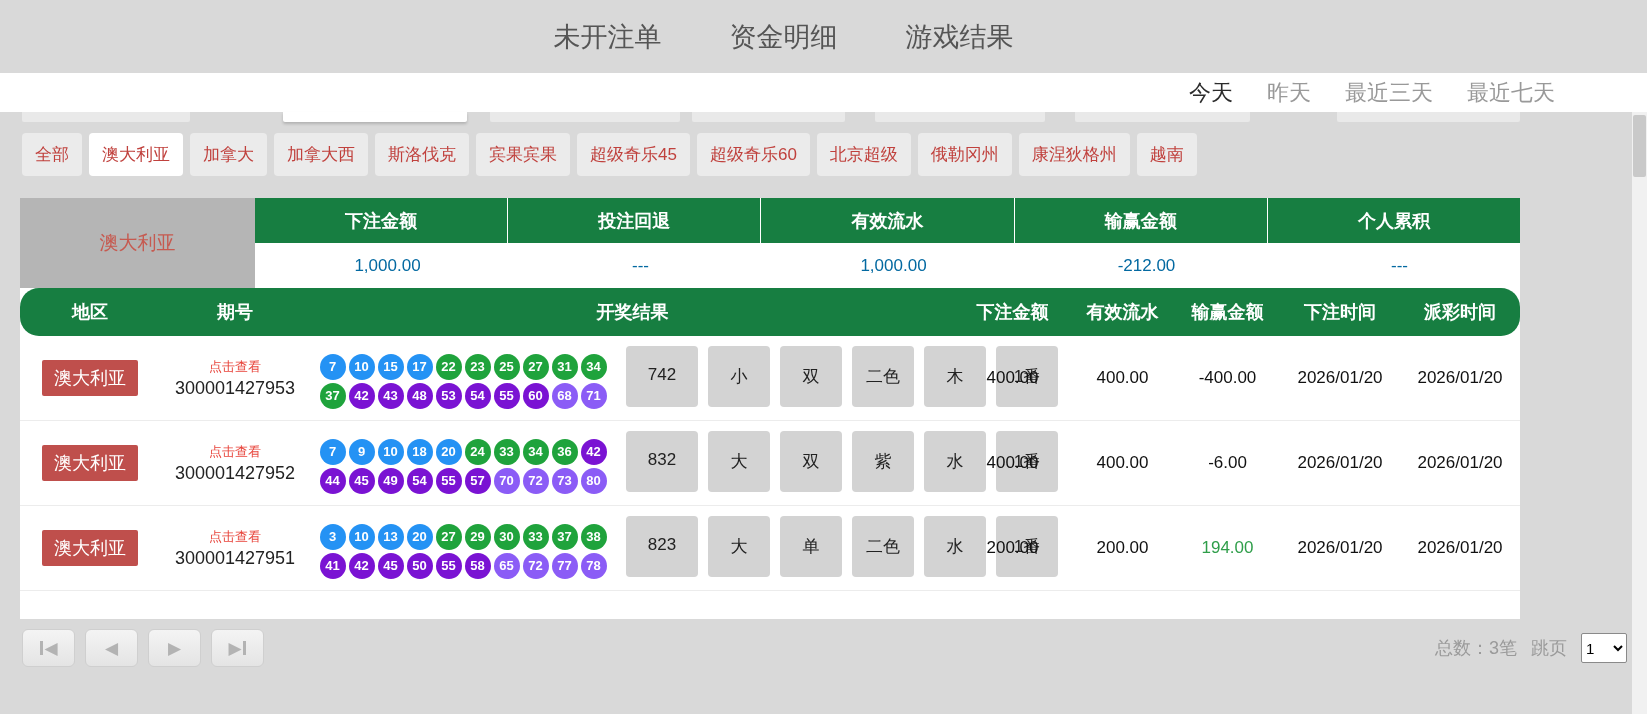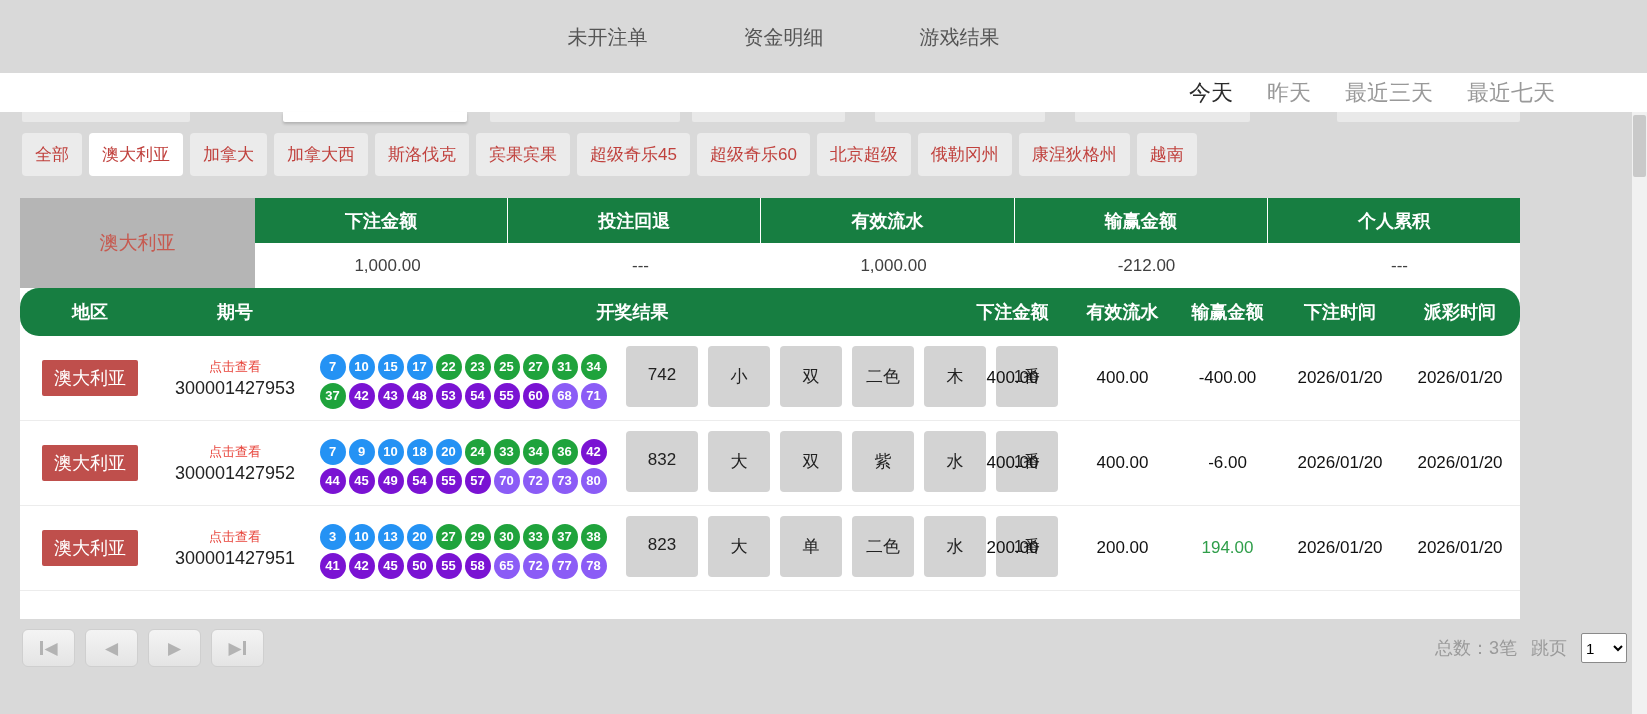--- a/index.html
+++ b/index.html
@@ -12,21 +12,21 @@
   }
 
   
   .tabbar {
     height: 73px; background: #d9d9d9;
     display: flex; justify-content: center; align-items: center;
     padding-right: 80px;
   }
   .tab {
     width: 176px; height: 56px; line-height: 56px;
-    text-align: center; font-size: 20px; color: #555;
+    text-align: center; font-size: 27px; color: #555;
     cursor: pointer;
   }
   .tab.active {
     background: #ffffff; color: #333;
     box-shadow: 0 1px 3px rgba(0,0,0,.15);
   }
 
   
   .datestrip {
     height: 39px; background: #ffffff;
@@ -64,21 +64,21 @@
   .summary .shead { display: flex; height: 45px; }
   .summary .shead .cell {
     flex: 1; background: #177e41; color: #fff;
     display: flex; align-items: center; justify-content: center;
     font-size: 18px; font-weight: bold; border-left: 1px solid #fff;
   }
   .summary .shead .cell:first-child { border-left: none; }
   .summary .svals { display: flex; height: 45px; background: #fff; }
   .summary .svals .cell {
     flex: 1; display: flex; align-items: center; justify-content: center;
-    font-size: 17px; color: #404040; padding-left: 12px;
+    font-size: 17px; color: #0369a1; padding-left: 12px;
   }
 
   
   .maintable { margin-left: 20px; width: 1500px; background: #fff; }
   .thead {
     display: flex; height: 48px; background: #177e41;
     color: #fff; font-weight: bold; font-size: 18px; align-items: center; border-radius: 19px;
   }
   .thead .cell { text-align: center; }
   .w-region { width: 140px; }

